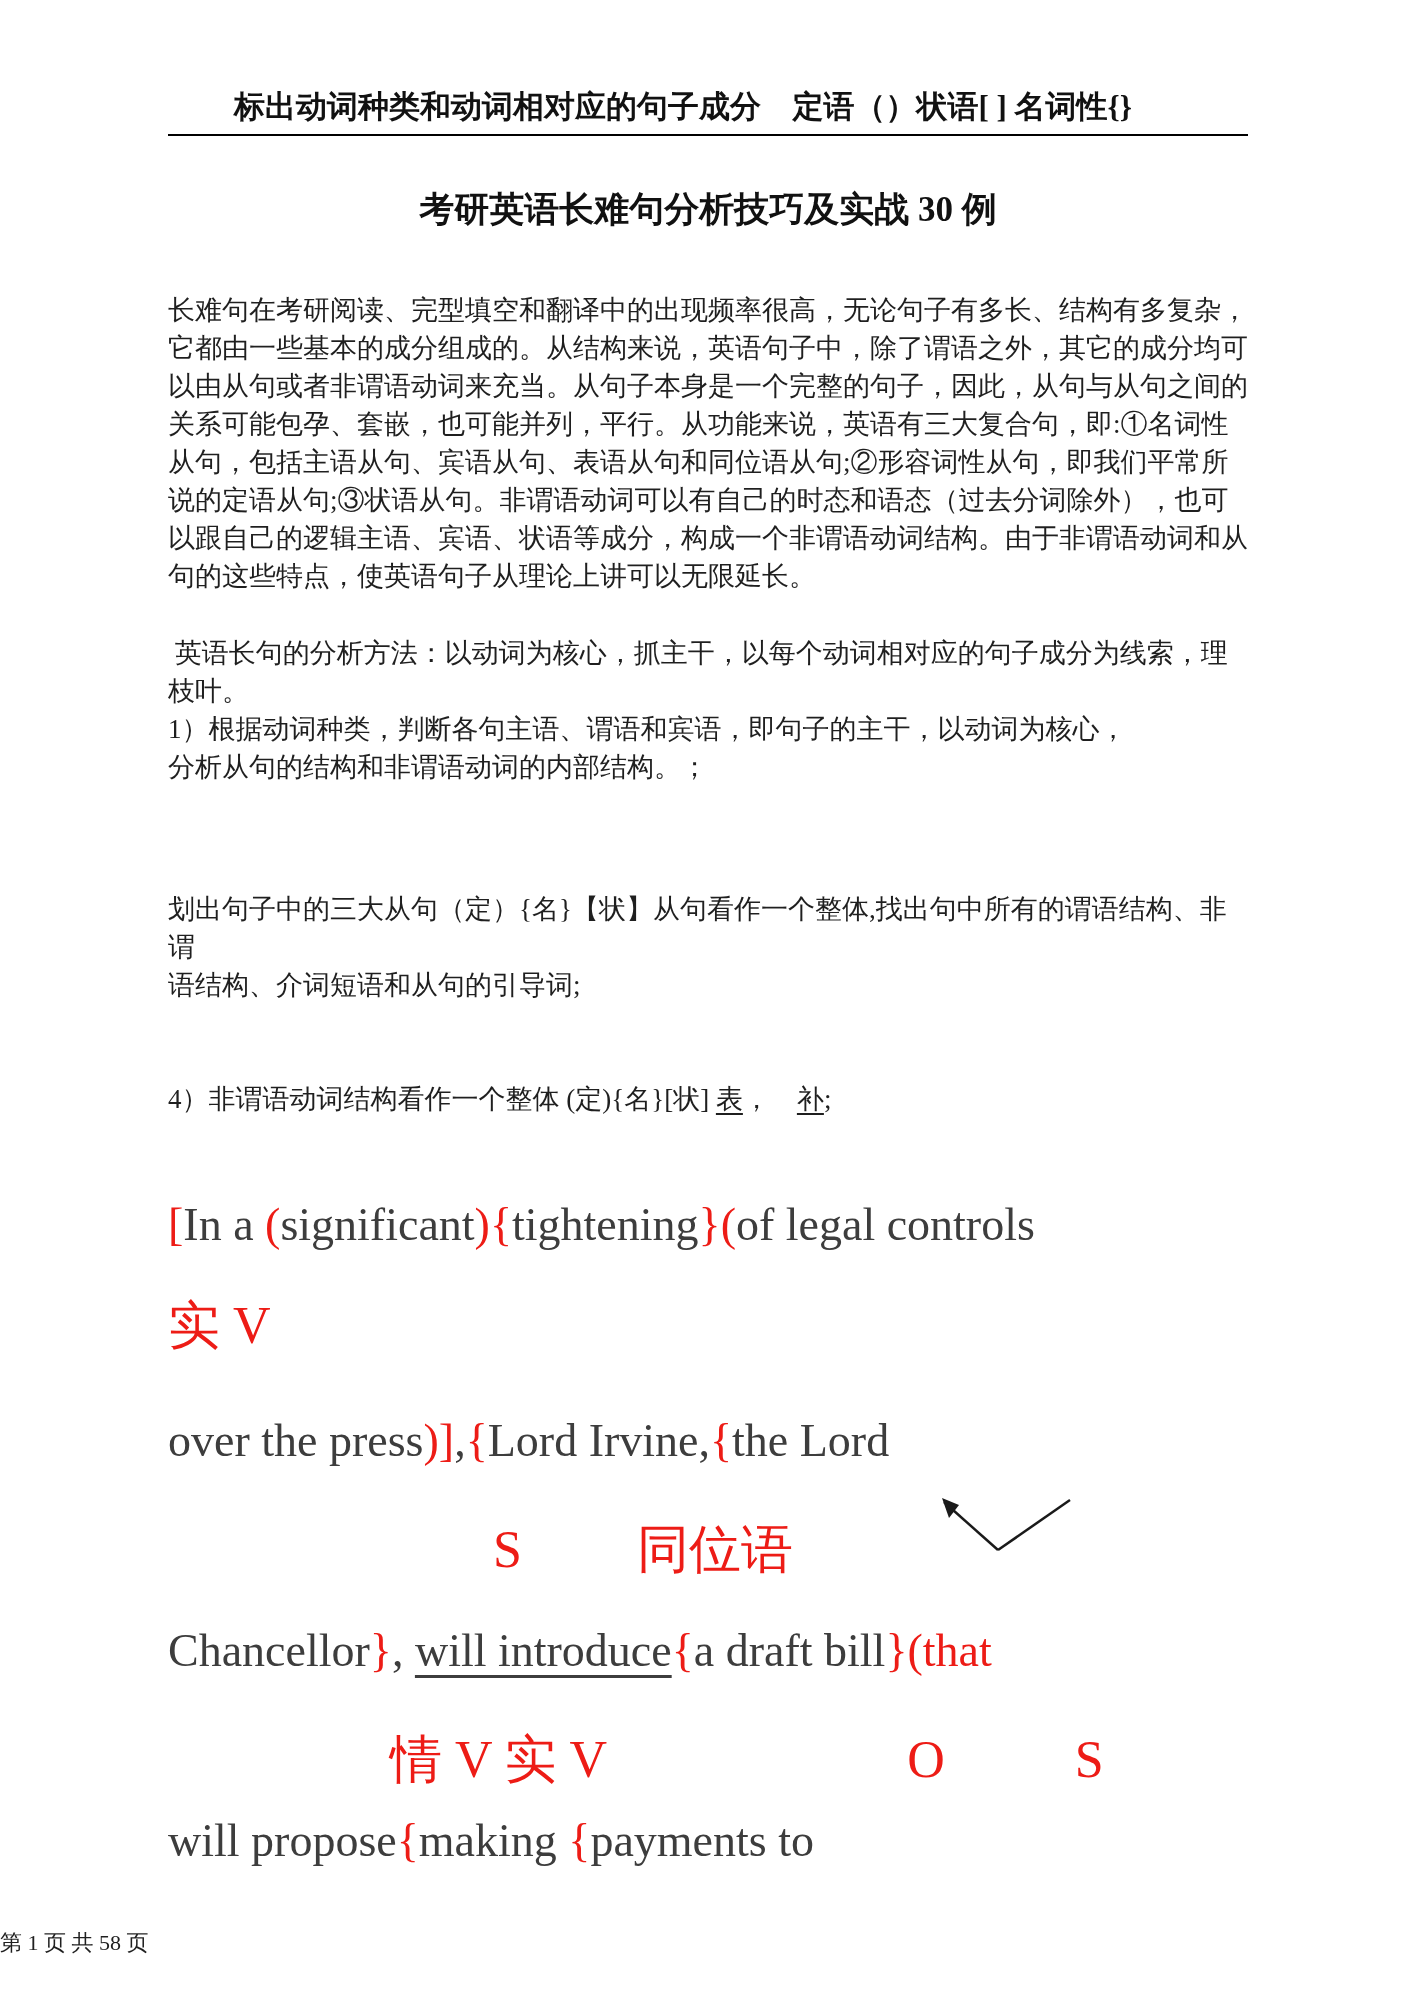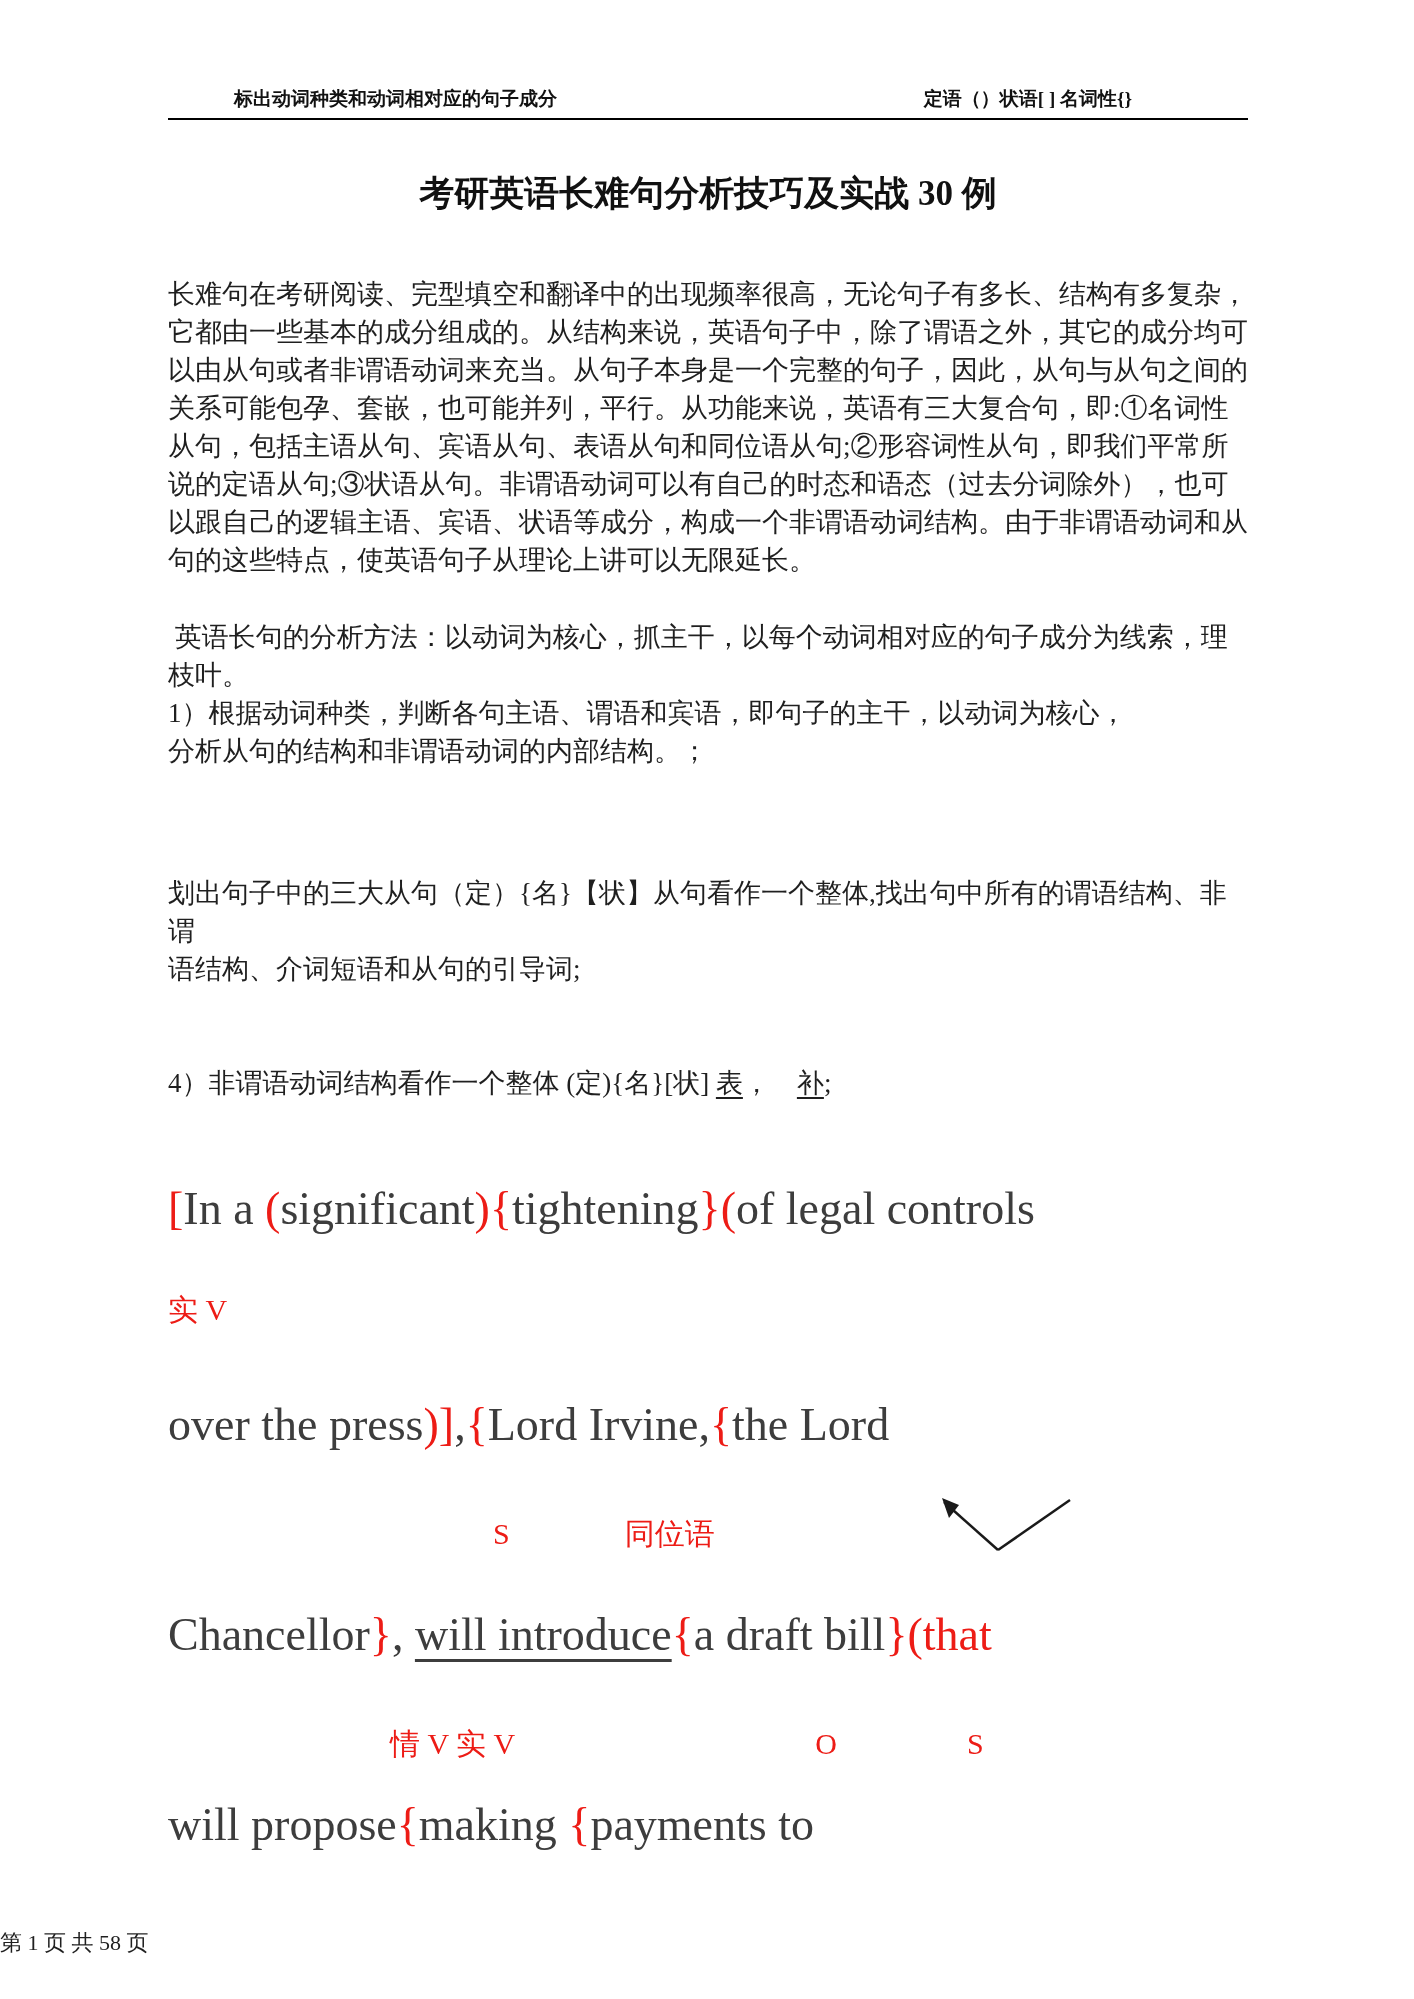--- a/index.html
+++ b/index.html
@@ -4,32 +4,32 @@
 <style>
   html,body { margin:0; padding:0; background:#ffffff; }
   .page {
     position:relative; width:1414px; height:1999px; background:#fff;
     font-family:"Liberation Serif","DejaVu Serif",serif; overflow:hidden;
   }
   .content { position:absolute; left:168px; top:0; width:1080px; }
   .header {
     display:flex; justify-content:space-between; align-items:flex-end;
     padding:86px 116px 6px 66px; border-bottom:2px solid #000;
-    font-weight:bold; font-size:19px; color:#111; white-space:nowrap;
+    font-weight:bold; font-size:31px; color:#111; white-space:nowrap;
   }
   .title { margin-top:50px; text-align:center; font-size:35px; font-weight:bold; color:#111; }
   .para { font-size:27px; line-height:38px; color:#1f1f1f; white-space:pre-wrap; }
   .intro  { margin-top:58px; }
   .method { margin-top:39px; }
   .steps  { margin-top:28px; }
   .exintro{ margin-top:33px; }
   .ul { text-decoration:underline; text-underline-offset:5px; }
   .bigline { font-size:46px; line-height:56px; white-space:nowrap; color:#3d3d3d; }
   .red { color:#ed1c16; }
-  .ann { font-size:30px; line-height:54px; color:#ed1c16; white-space:nowrap; }
+  .ann { font-size:52px; line-height:54px; color:#ed1c16; white-space:nowrap; }
   .b1 { margin-top:3px; }
   .a1 { margin-top:46px; }
   .b2 { margin-top:60px; }
   .a2 { margin-top:54px; }
   .b3 { margin-top:46px; }
   .a3 { margin-top:54px; }
   .b4 { margin-top:26px; }
   .uline {
     text-decoration:underline; text-decoration-thickness:3px;
     text-underline-offset:9px; text-decoration-color:#3d3d3d;

